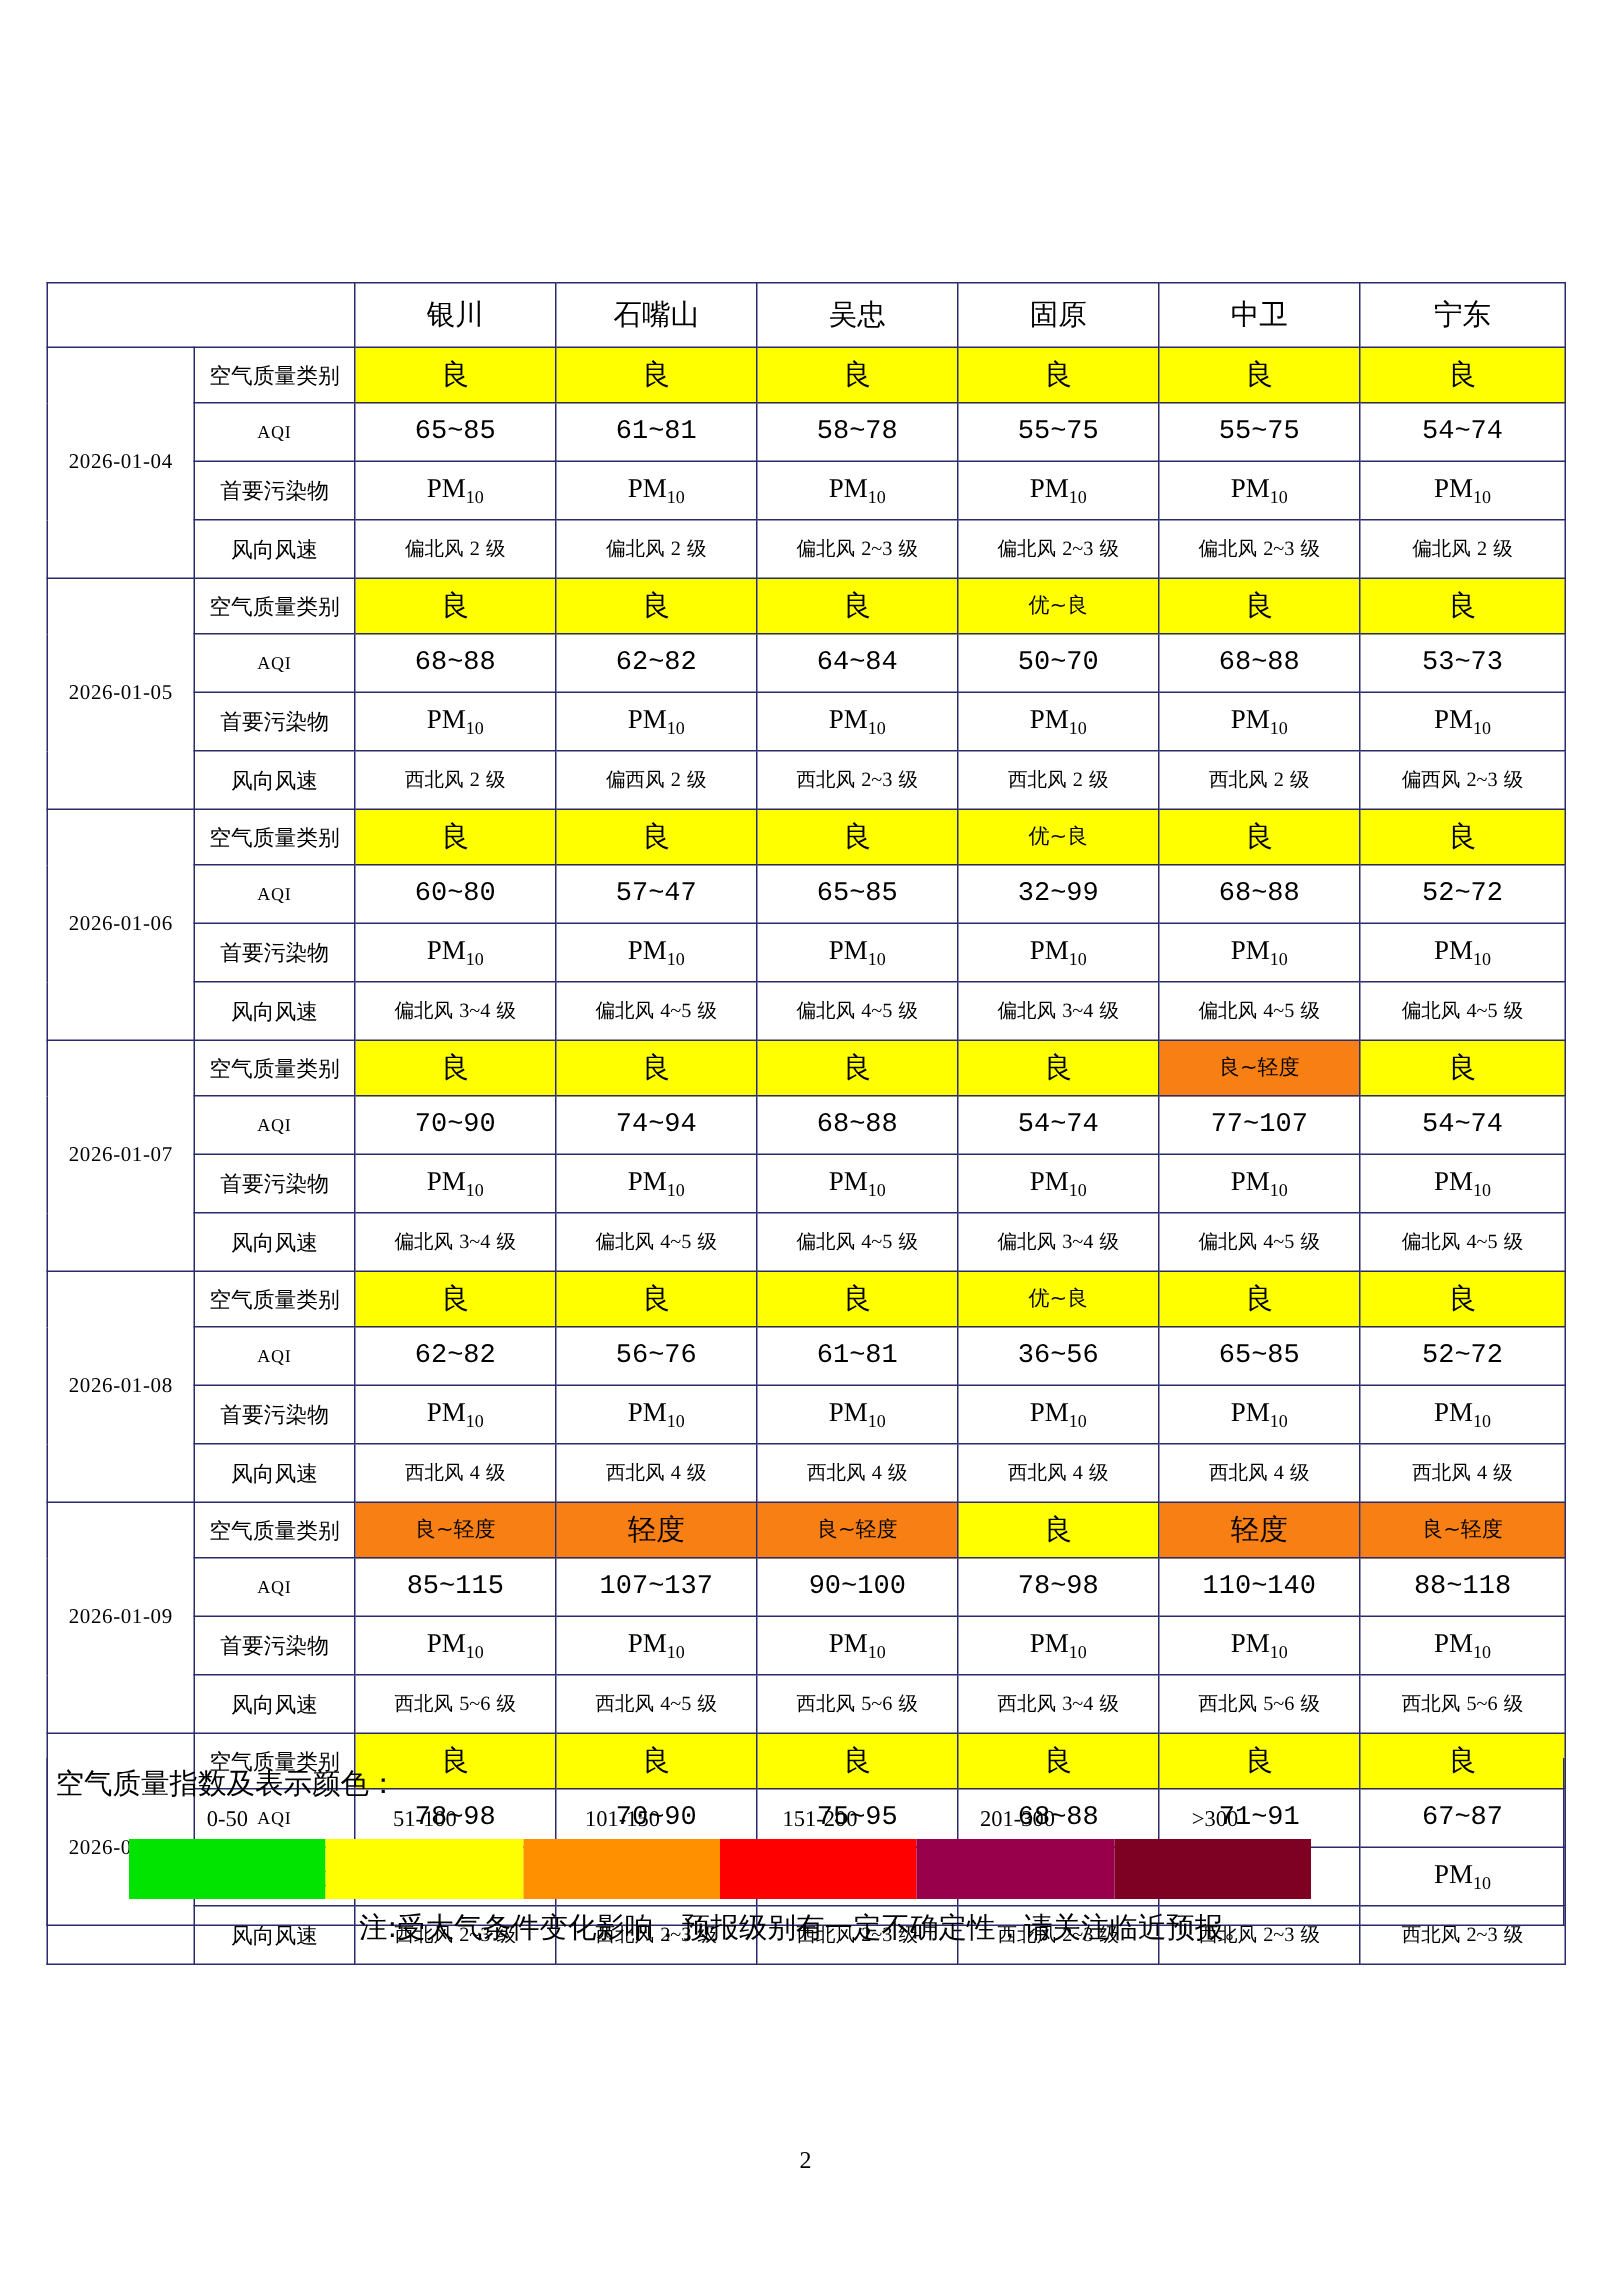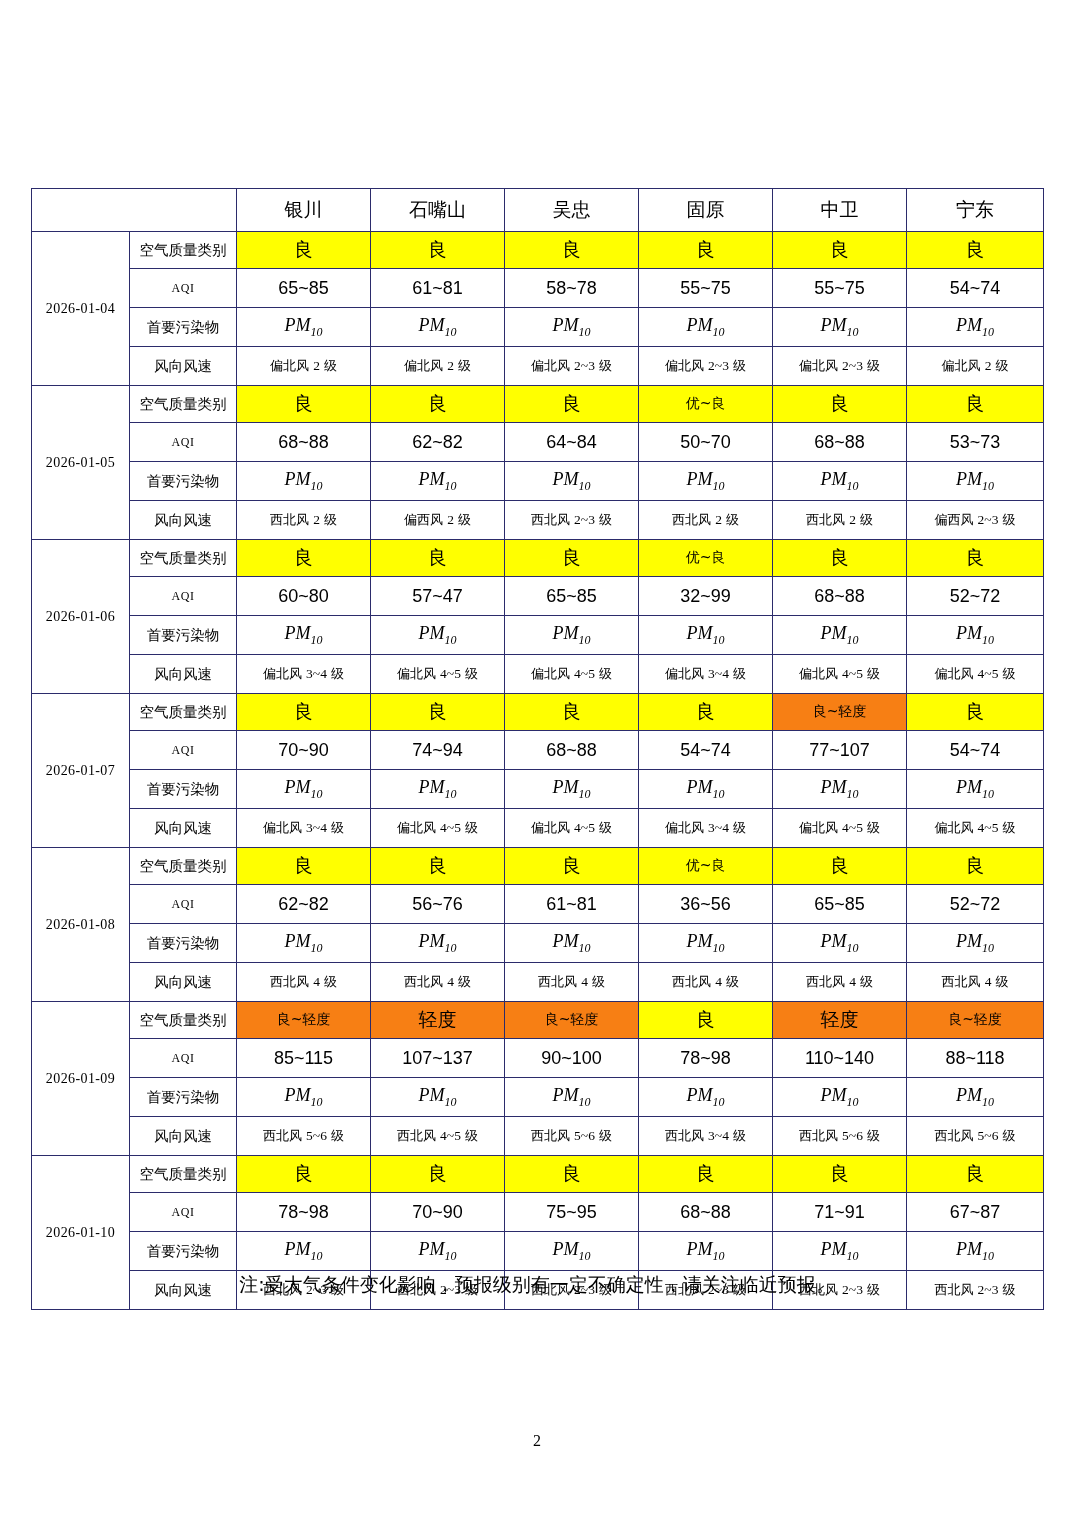--- a/index.html
+++ b/index.html
@@ -87,28 +87,27 @@
   }
   .cat-cell {
     font-family: "DejaVu Sans", sans-serif;
     font-size: 19px;
     font-weight: bold;
   }
   .cat-cell.small {
     font-size: 14px;
   }
   .aqi-cell {
-    font-family: Liberation Sans, sans-serif;
+    font-family: Liberation Mono, monospace;
     font-size: 18px;
     margin-left: 48px;
   }
   .poll-cell {
     font-family: "Liberation Serif", serif;
     font-size: 18px;
-    font-style: italic;
   }
   .poll-cell sub { font-size: 12px; }
   .wind-cell {
     font-family: "DejaVu Sans", sans-serif;
     font-size: 13px;
     white-space: nowrap;
   }
   .wind-cell .lvl {
     font-family: "Liberation Serif", serif;
     font-size: 13.5px;
@@ -466,18 +465,37 @@
             <td class="wind-cell">西北风 <span class="lvl">2~3</span> 级</td>
             <td class="wind-cell">西北风 <span class="lvl">2~3</span> 级</td>
             <td class="wind-cell">西北风 <span class="lvl">2~3</span> 级</td>
             <td class="wind-cell">西北风 <span class="lvl">2~3</span> 级</td>
             <td class="wind-cell">西北风 <span class="lvl">2~3</span> 级</td>
           </tr>
         </tbody>
     </table>
   </div>
 
+  <div class="legend-box">
+    <div class="legend-title">空气质量指数及表示颜色：</div>
+    <div class="legend-labels" id="legend-labels">
+        <span style="left:calc(0% + 65.66666666666667px - 65px)">0-50</span>
+        <span style="left:calc(16.666666666666668% + 65.66666666666667px - 65px)">51-100</span>
+        <span style="left:calc(33.333333333333336% + 65.66666666666667px - 65px)">101-150</span>
+        <span style="left:calc(50% + 65.66666666666667px - 65px)">151-200</span>
+        <span style="left:calc(66.66666666666667% + 65.66666666666667px - 65px)">201-300</span>
+        <span style="left:calc(83.33333333333334% + 65.66666666666667px - 65px)">&gt;300</span>
+      </div>
+    <div class="legend-bar" id="legend-bar">
+        <div style="background:#00e400;width:16.666666666666668%"></div>
+        <div style="background:#ffff00;width:16.666666666666668%"></div>
+        <div style="background:#ff9100;width:16.666666666666668%"></div>
+        <div style="background:#ff0000;width:16.666666666666668%"></div>
+        <div style="background:#99004c;width:16.666666666666668%"></div>
+        <div style="background:#7e0023;width:16.666666666666668%"></div>
+      </div>
+  </div>
 
   <div class="note">注:受大气条件变化影响，预报级别有一定不确定性，请关注临近预报。</div>
 
   <div class="page-num">2</div>
 
 </div>
 
 </body></html>

